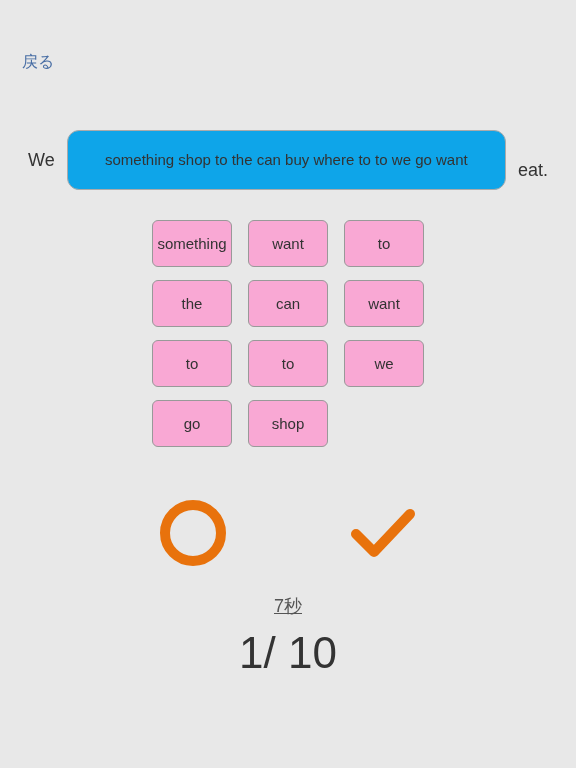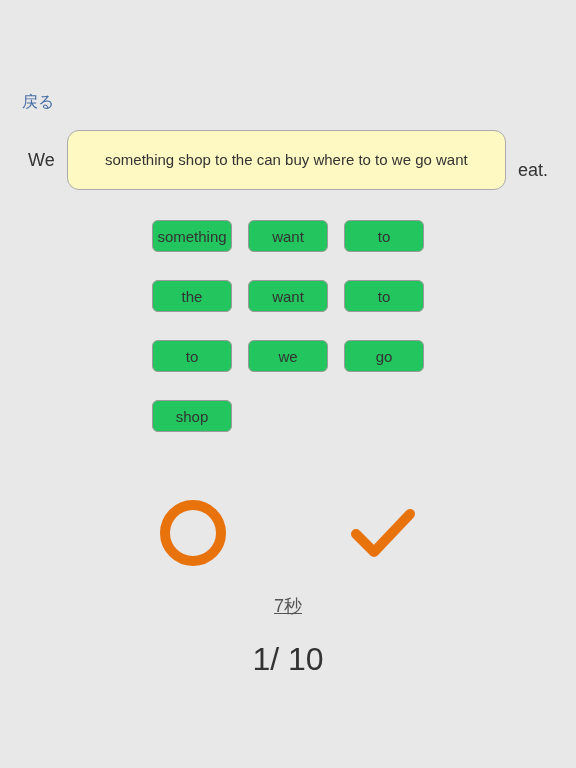--- a/index.html
+++ b/index.html
@@ -17,21 +17,20 @@
       overflow: hidden;
     }
 
     #back-button {
       position: absolute;
       top: 52px;
       left: 22px;
       color: #4a6fa5;
       font-size: 16px;
       cursor: pointer;
-      margin-top: 40px;
     }
 
     #sentence-area {
       position: absolute;
       top: 130px;
       left: 50%;
       transform: translateX(-50%);
       display: flex;
       align-items: center;
       gap: 12px;
@@ -46,21 +45,21 @@
 
     #sentence-box {
       flex: 1;
       border: 1.5px solid #aaa;
       border-radius: 12px;
       padding: 10px 14px;
       font-size: 15px;
       color: #333;
       text-align: center;
       line-height: 1.5;
-      background: #fef9c3;
+      background: #0ea5e9;
       min-height: 60px;
       display: flex;
       align-items: center;
       justify-content: center;
     }
 
     #sentence-suffix {
       font-size: 18px;
       color: #333;
       white-space: nowrap;
@@ -74,29 +73,29 @@
       transform: translateX(-50%);
       display: grid;
       grid-template-columns: repeat(3, 80px);
       grid-template-rows: repeat(4, 48px);
       gap: 12px 16px;
     }
 
     .word-btn {
       border: 1.5px solid #999;
       border-radius: 6px;
-      background: #22c55e;
+      background: #f9a8d4;
       font-size: 15px;
       color: #333;
       display: flex;
       align-items: center;
       justify-content: center;
       cursor: pointer;
       width: 80px;
-      height: 32px;
+      height: 47px;
     }
 
     #bottom-icons {
       position: absolute;
       bottom: 200px;
       left: 50%;
       transform: translateX(-50%);
       display: flex;
       align-items: center;
       gap: 120px;
@@ -121,21 +120,21 @@
       color: #555;
       white-space: nowrap;
       text-decoration: underline;
     }
 
     #progress-text {
       position: absolute;
       bottom: 90px;
       left: 50%;
       transform: translateX(-50%);
-      font-size: 32px;
+      font-size: 44px;
       color: #333;
       font-weight: 400;
       white-space: nowrap;
     }
   </style>
 </head>
 <body>
 
 <div id="back-button">戻る</div>
 
@@ -143,20 +142,21 @@
   <span id="sentence-prefix">We</span>
   <div id="sentence-box">something shop to the can buy where to to we go want</div>
   <span id="sentence-suffix">eat.</span>
 </div>
 
 <div id="word-grid">
 <div class="word-btn">something</div>
     <div class="word-btn">want</div>
     <div class="word-btn">to</div>
     <div class="word-btn">the</div>
+    <div class="word-btn">can</div>
     <div class="word-btn">want</div>
     <div class="word-btn">to</div>
     <div class="word-btn">to</div>
     <div class="word-btn">we</div>
     <div class="word-btn">go</div>
     <div class="word-btn">shop</div>
   </div>
 
 <div id="bottom-icons">
   <svg id="circle-icon" viewBox="0 0 70 70" width="70" height="70">

